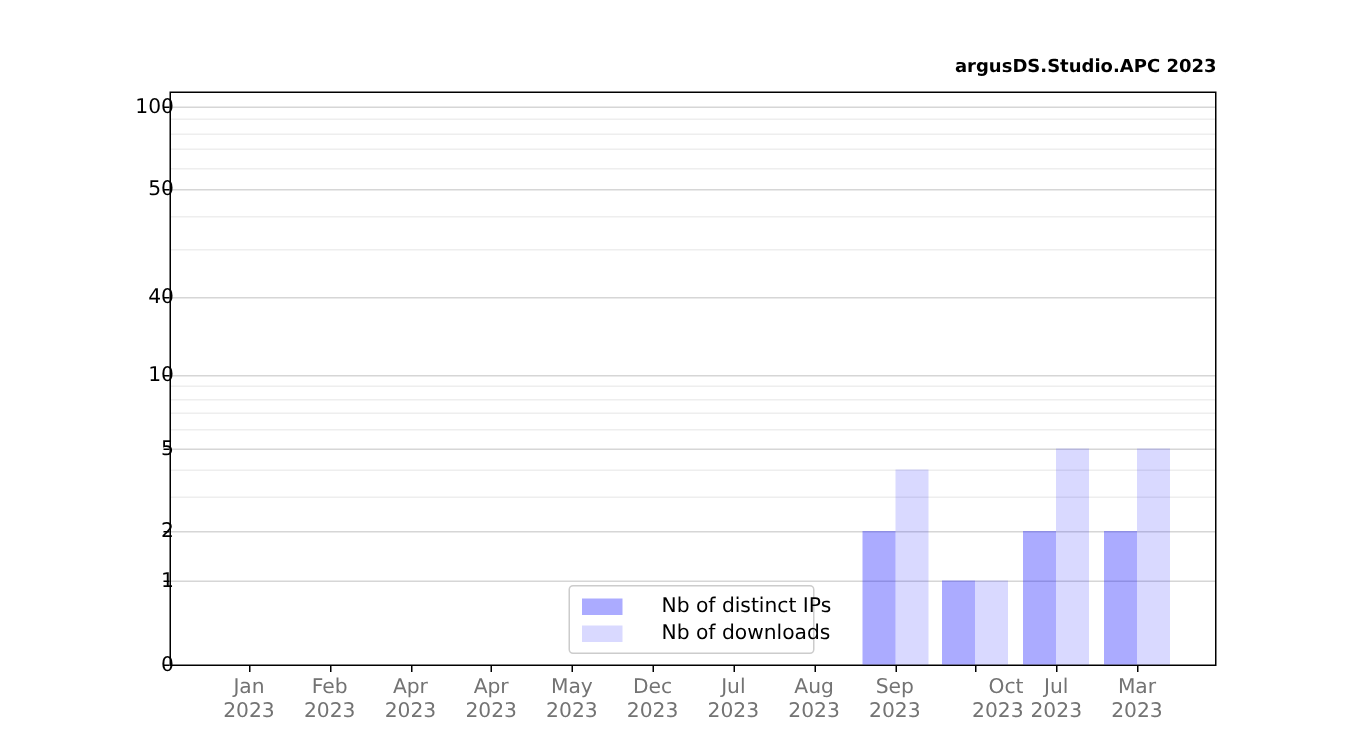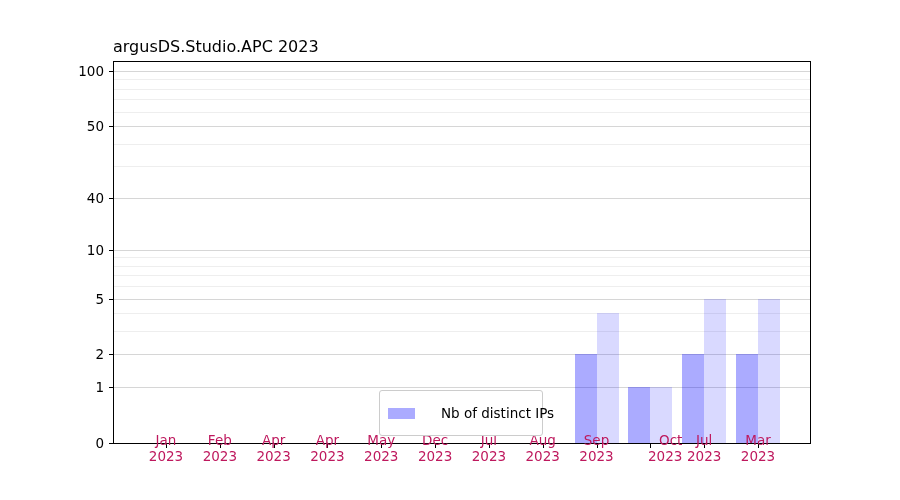--- a/index.html
+++ b/index.html
@@ -1,40 +1,40 @@
 <!DOCTYPE html>
 <html><head>
 <meta charset="utf-8">
 <style>
   html, body { margin: 0; padding: 0; background: #ffffff; }
   body { width: 900px; height: 500px; font-family: "DejaVu Sans", "Liberation Sans", sans-serif; }
   .fig { position: relative; width: 900px; height: 500px; background: #ffffff; overflow: hidden; }
 
   .chart-title {
     position: absolute; left: 113px; top: 37px; width: 698px;
-    text-align: left; font-size: 16px; color: #000000; white-space: nowrap;
+    text-align: right; font-size: 12px; color: #000000; white-space: nowrap; font-weight: bold;
   }
 
   .plot {
     position: absolute; left: 113px; top: 61px; width: 698px; height: 383px;
     border: 1px solid #000000; box-sizing: border-box; background: #ffffff;
   }
   .gl { position: absolute; left: 0; width: 100%; height: 1px; }
   .bar { position: absolute; bottom: 0; }
 
   .ytick-mark { position: absolute; height: 1px; width: 4px; background: #000000; left: 109px; }
   .xtick-mark { position: absolute; width: 1px; height: 4px; background: #000000; top: 444px; }
 
   .ylab {
-    position: absolute; left: 0; width: 104px; text-align: right;
+    position: absolute; left: 12px; width: 104px; text-align: right;
     font-size: 13.5px; color: #000000; line-height: 16px;
   }
   .xlab {
     position: absolute; width: 64px; text-align: center;
-    font-size: 13.5px; color: #be185d; line-height: 16px; top: 432px;
+    font-size: 13.5px; color: #737373; line-height: 16px; top: 450px;
   }
 
   .legend {
     position: absolute; left: 379px; top: 390px; width: 164px; height: 46px;
     background: #ffffff; border: 1px solid #cccccc; border-radius: 3px;
     box-sizing: border-box; display: flex; flex-direction: column;
     justify-content: center; gap: 2px; padding: 3px 7px 3px 8px;
   }
   .legend-row { display: flex; align-items: center; gap: 26px; }
   .legend-swatch { width: 27px; height: 11px; flex: 0 0 auto; }
@@ -155,14 +155,18 @@
         <div>Mar</div>
         <div>2023</div>
       </div>
     </div>
 
   <div class="legend">
     <div class="legend-row">
       <span class="legend-swatch" id="swatch-0" style="background: rgba(0, 0, 255, 0.33);"></span>
       <span class="legend-label">Nb of distinct IPs</span>
     </div>
+    <div class="legend-row">
+      <span class="legend-swatch" id="swatch-1" style="background: rgba(0, 0, 255, 0.15);"></span>
+      <span class="legend-label">Nb of downloads</span>
+    </div>
   </div>
 </div>
 
 </body></html>

